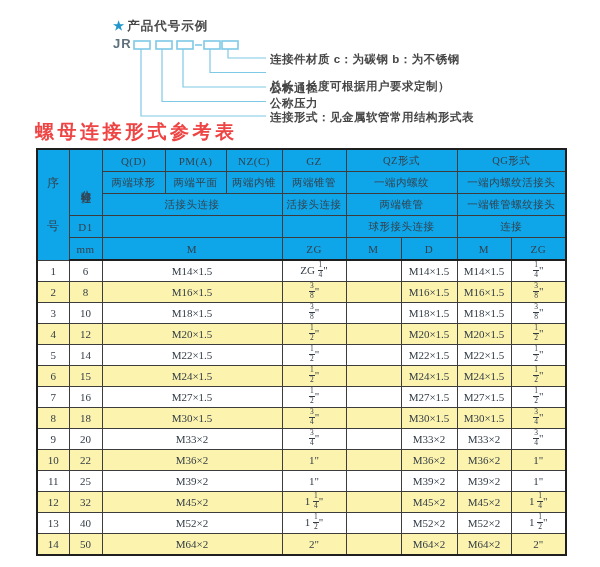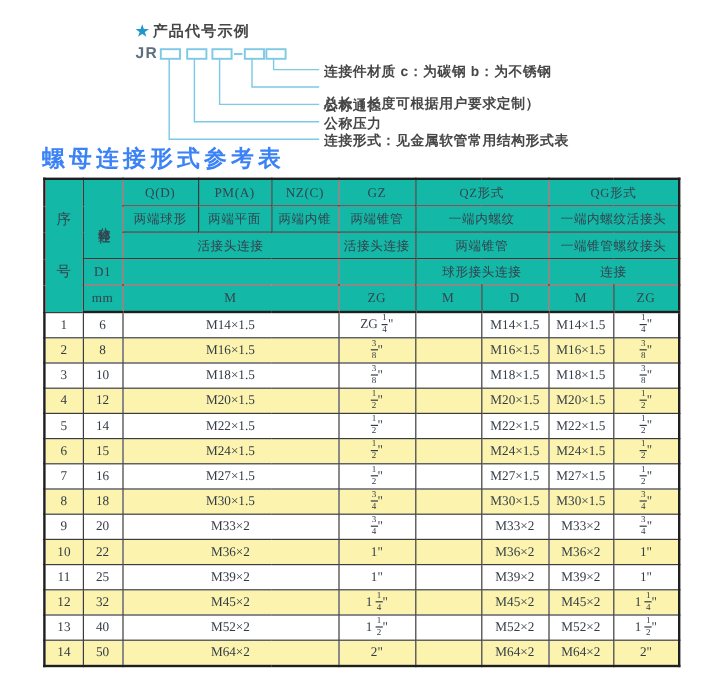--- a/index.html
+++ b/index.html
@@ -11,34 +11,34 @@
   
   .diagram{position:absolute;left:0;top:0;width:600px;height:148px;text-decoration:underline;}
   .diagram svg{position:absolute;left:0;top:0;}
   .star-line{position:absolute;left:113px;top:18px;font-size:12.5px;font-weight:bold;color:#474747;letter-spacing:1px;}
   .star-line .star{color:#2196cc;margin-right:2px;}
   .jr{position:absolute;left:113px;top:36px;font-size:13px;font-weight:bold;color:#5d707b;letter-spacing:1px;}
   .code-label{position:absolute;left:270px;font-size:11.5px;font-weight:600;color:#474747;letter-spacing:0.5px;white-space:nowrap;}
   
   .table-title{
     position:absolute;left:35px;top:119px;font-family:"Liberation Serif",serif;
-    font-size:19px;font-weight:bold;color:#3b82f6;letter-spacing:3.5px;
+    font-size:19px;font-weight:bold;color:#ef4444;letter-spacing:3.5px;
   }
   
   table.ref{
     position:absolute;left:36px;top:148px;width:529px;
     border-collapse:collapse;table-layout:fixed;
     font-family:"Liberation Serif",serif;color:#333c46;
     border:2px solid #1f1f1f;
   }
   table.ref th,table.ref td{
     border:1px solid #3c3c3c;padding:0;text-align:center;vertical-align:middle;
     font-weight:normal;overflow:hidden;
   }
-  thead th{background:#14b8a6;height:21px;font-size:10.5px;color:#35424e;letter-spacing:0.5px;}
+  thead th{background:#0ea5e9;height:21px;font-size:10.5px;color:#35424e;letter-spacing:0.5px;}
   thead th.lat{font-size:11px;letter-spacing:0.5px;}
   thead tr.mm-row th{border-bottom:2px solid #1f1f1f;}
   tbody td{height:20px;font-size:11px;background:#ffffff;}
   tbody tr.alt td{background:#fbf3ae;}
   .vert{writing-mode:vertical-lr;text-orientation:upright;margin:0 auto;letter-spacing:1px;font-size:10.5px;}
   .seq-cell div{display:flex;flex-direction:column;align-items:center;justify-content:center;gap:26px;font-size:12px;}
   .frac{display:inline-block;vertical-align:middle;font-size:7.5px;line-height:1.15;position:relative;top:-1px;}
   .frac .n{display:block;border-bottom:1px solid currentColor;padding:0 1px;}
   .frac .d{display:block;}
 </style>

